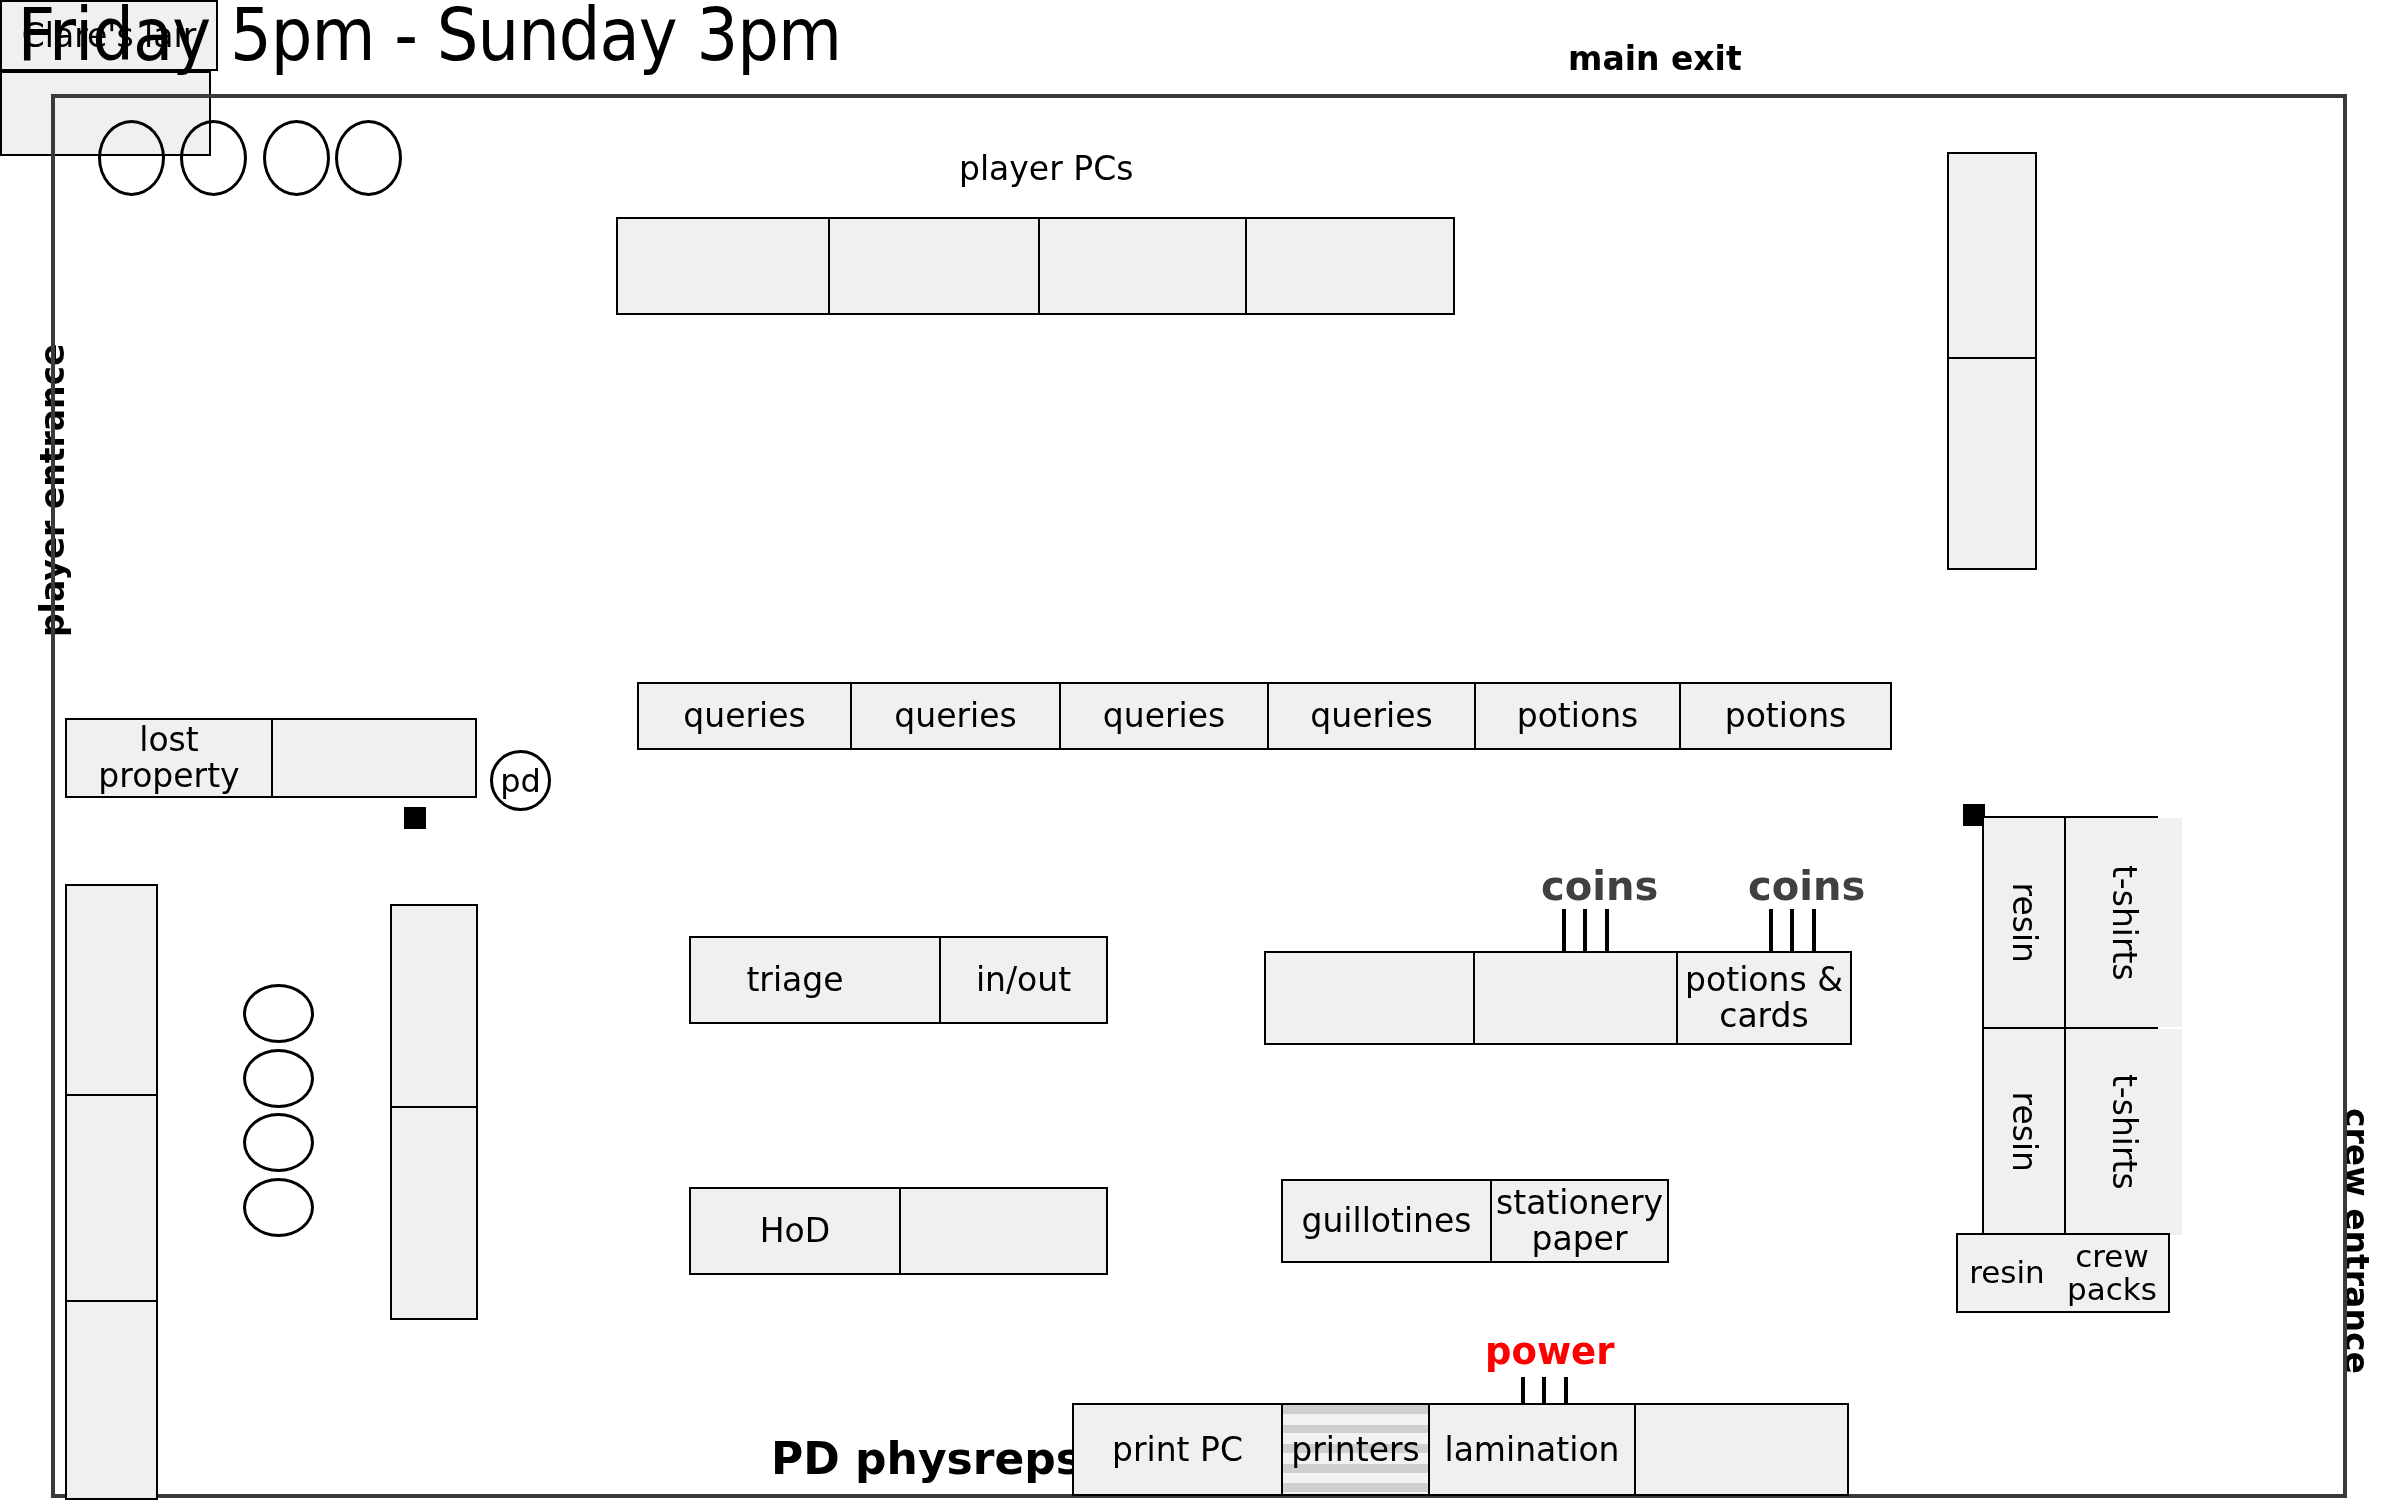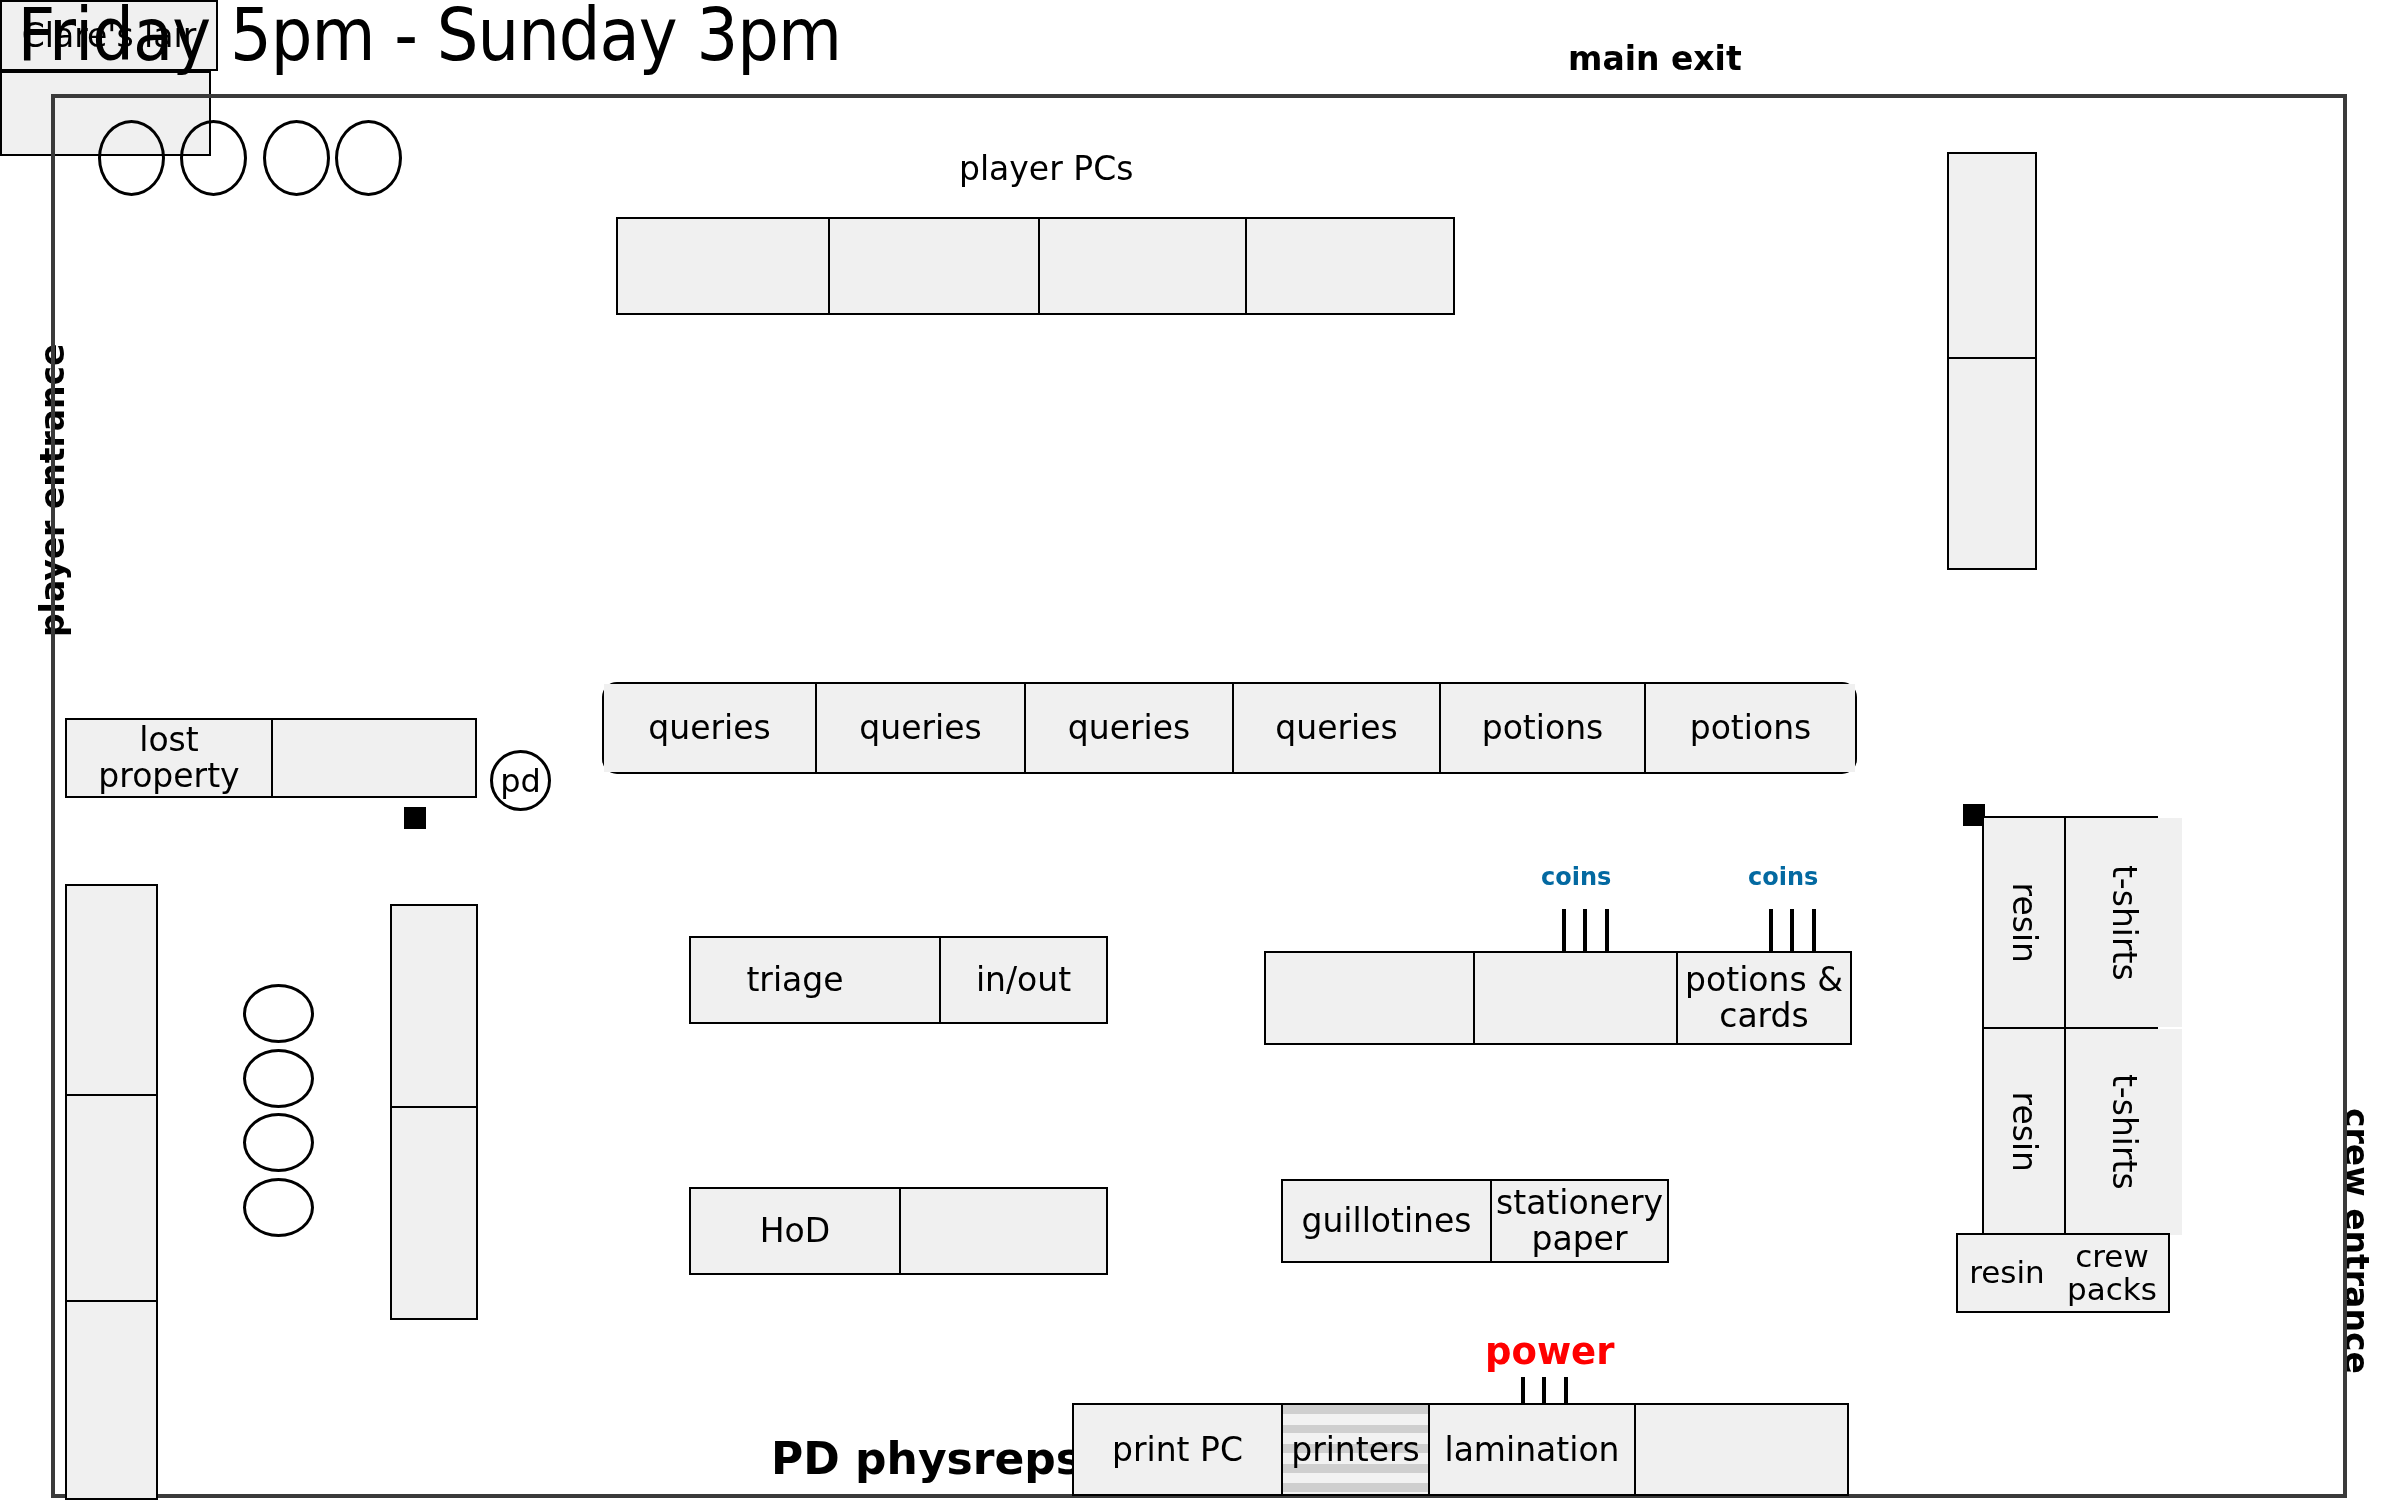--- a/index.html
+++ b/index.html
@@ -116,21 +116,21 @@
     content:"";
     position:absolute;
     left:50%;bottom:-13.7px;
     transform:translateX(-50%);
     border-left:9.8px solid transparent;
     border-right:9.8px solid transparent;
     border-top:15.7px solid #000;
   }
   .arrow-label{
     position:absolute;
-    font-size:24px;font-weight:bold;white-space:nowrap;color:#0369a1;
+    font-size:40px;font-weight:bold;white-space:nowrap;color:#404040;
   }
   .red{color:#ff0000;}
 
   
   .rot-text{
     display:block;
     transform:rotate(90deg);
     white-space:nowrap;
     font-size:33px;
   }
@@ -173,21 +173,21 @@
     <div class="cell" style="width:207px;"></div>
   </div>
 
   <div class="col-table" style="left:1947px;top:152px;width:90px;height:418px;">
     <div class="cell" style="height:203px;"></div>
     <div class="cell" style="height:209px;"></div>
   </div>
 
   <div class="box" style="left:2135px;top:647px;width:218px;height:71px;">Clare's lair</div>
 
-  <div class="row-table" style="left:602px;top:682px;width:1255px;height:92px;border-radius:15px;">
+  <div class="row-table" style="left:637px;top:682px;width:1255px;height:68px;">
     <div class="cell" style="width:211px;">queries</div>
     <div class="cell" style="width:209px;">queries</div>
     <div class="cell" style="width:208px;">queries</div>
     <div class="cell" style="width:207px;">queries</div>
     <div class="cell" style="width:205px;">potions</div>
     <div class="cell" style="flex:1;">potions</div>
   </div>
 
   <div class="row-table" style="left:65px;top:718px;width:412px;height:80px;">
     <div class="cell" style="width:204px;">lost property</div>

